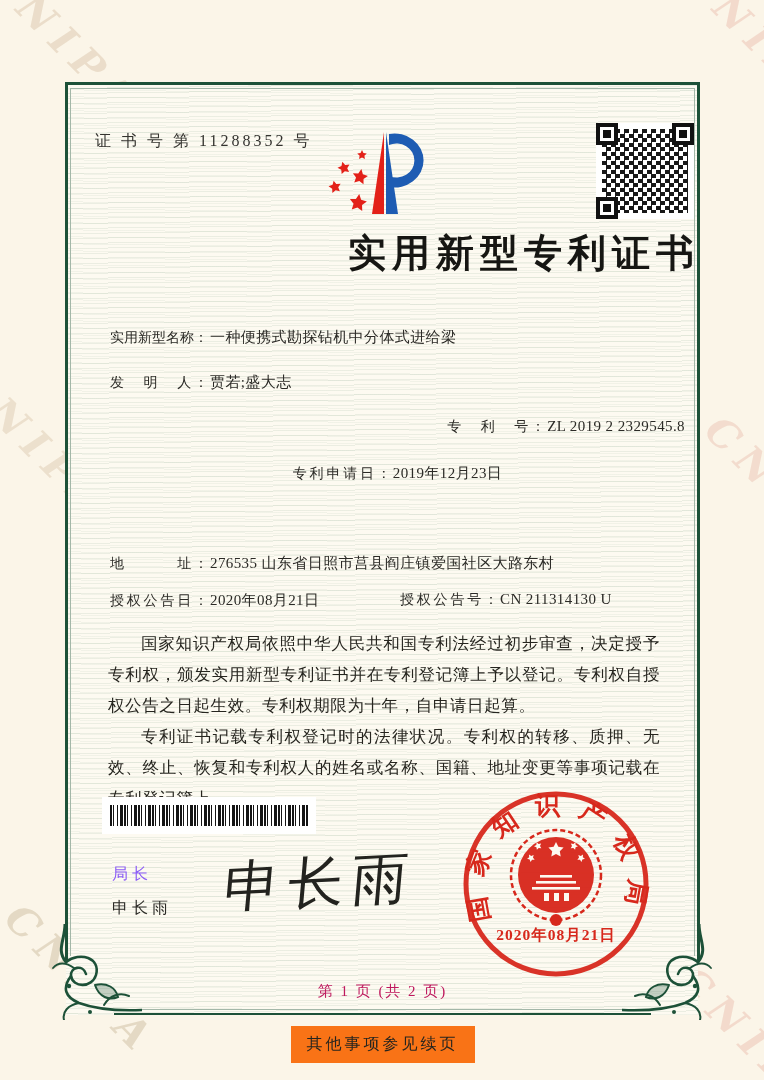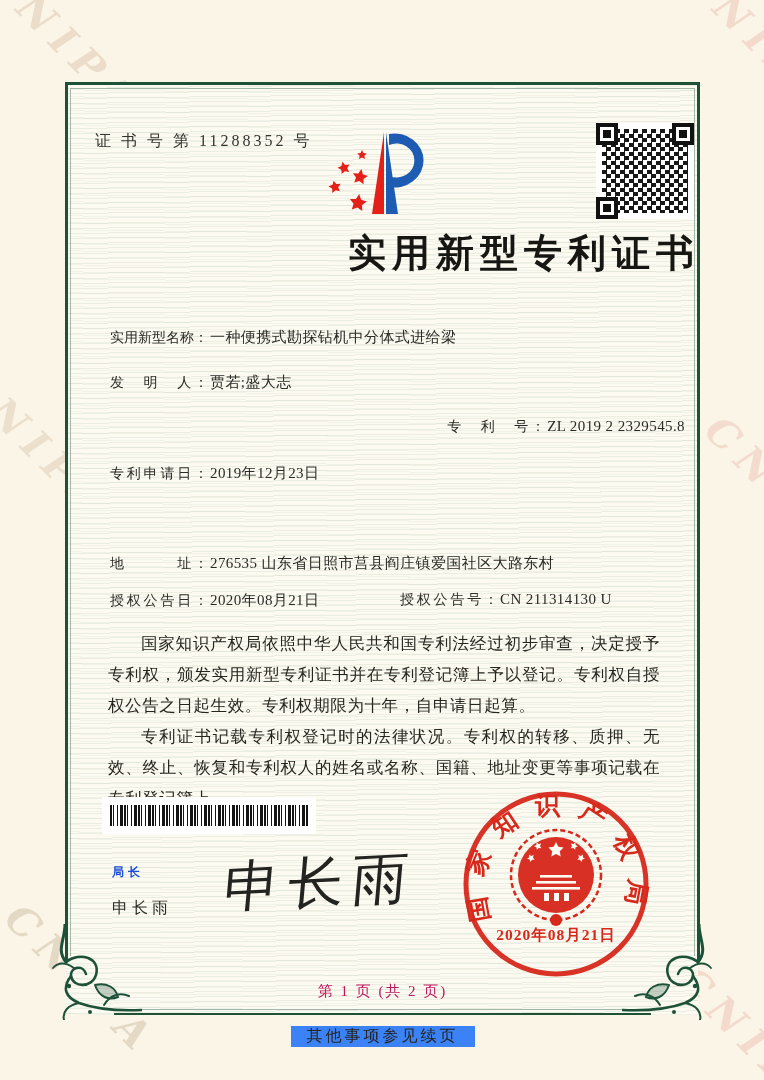--- a/index.html
+++ b/index.html
@@ -61,55 +61,55 @@
   .logo { position:absolute; left:322px; top:126px; }
   
   .doc-title {
     position:absolute; left:65px; top:228px; width:635px; text-align:right;
     font-size:38px; font-weight:bold; letter-spacing:6px; color:#161613;
   }
   .frow { position:absolute; left:110px; width:575px; font-size:15px; color:#2b2a26; white-space:nowrap; }
   .frow .lab { display:inline-block; width:100px; font-size:14px; color:#2b2a26; }
   .ls28 { letter-spacing:2.8px; } .ls1 { letter-spacing:1px; }
   .frow .val { font-size:15px; letter-spacing:0.4px; }
-  .r1 { top:328px; } .r2 { top:373px; } .r3 { top:418px;text-align:right; } .r4 { top:464px; }
+  .r1 { top:328px; } .r2 { top:373px; } .r3 { top:418px;text-align:right; } .r4 { top:464px;text-align:center; }
   .r5 { top:509px; } .r6 { top:554px; } .r7 { top:591px; }
   .grant-no-group { position:absolute; left:290px; top:0; }
   
   .paras { position:absolute; left:108px; top:628px; width:552px; }
   .paras p {
     font-size:16.5px; line-height:31px; text-indent:2em; letter-spacing:0.6px;
     color:#26251f; text-align:justify;
   }
   
   .barcode-box { position:absolute; left:102px; top:797px; width:214px; height:37px; background:#ffffff; }
   .barcode {
     position:absolute; left:8px; top:8px; width:198px; height:21px;
     background:repeating-linear-gradient(90deg,
       #141414 0 2px,#fff 2px 3px,#141414 3px 4px,#fff 4px 7px,
       #141414 7px 8px,#fff 8px 10px,#141414 10px 13px,#fff 13px 14px);
   }
   
-  .director-title { position:absolute; left:112px; top:864px; font-size:12px; letter-spacing:4px; color:#1d4ed8;font-weight:bold; }
+  .director-title { position:absolute; left:112px; top:864px; font-size:16px; letter-spacing:4px; color:#8b5cf6; }
   .director-name  { position:absolute; left:112px; top:898px; font-size:16px; letter-spacing:4px; color:#2b2a26; }
   .signature {
     position:absolute; left:224px; top:846px; width:180px;
     font-size:56px; letter-spacing:8px; color:#23231f;
     transform:rotate(-3deg) skewX(-8deg); white-space:nowrap;
   }
   
   .seal { position:absolute; left:458px; top:787px; }
   
   .page-num {
     position:absolute; left:65px; top:982px; width:635px; text-align:center;
     font-size:15px; letter-spacing:2px; color:#be185d;
   }
   .note-wrap { position:absolute; left:65px; top:1026px; width:635px; text-align:center; }
   .note {
-    display:inline-block; background:#3b82f6; padding:0 16px;
+    display:inline-block; background:#f97316; padding:8px 16px;
     font-size:16px; letter-spacing:3px; color:#26251f;
   }
 </style>
 </head>
 <body>
 
 <div id="page">
 
   <div class="wm wm1">CNIPA</div>
   <div class="wm wm2">CNIPA</div>

